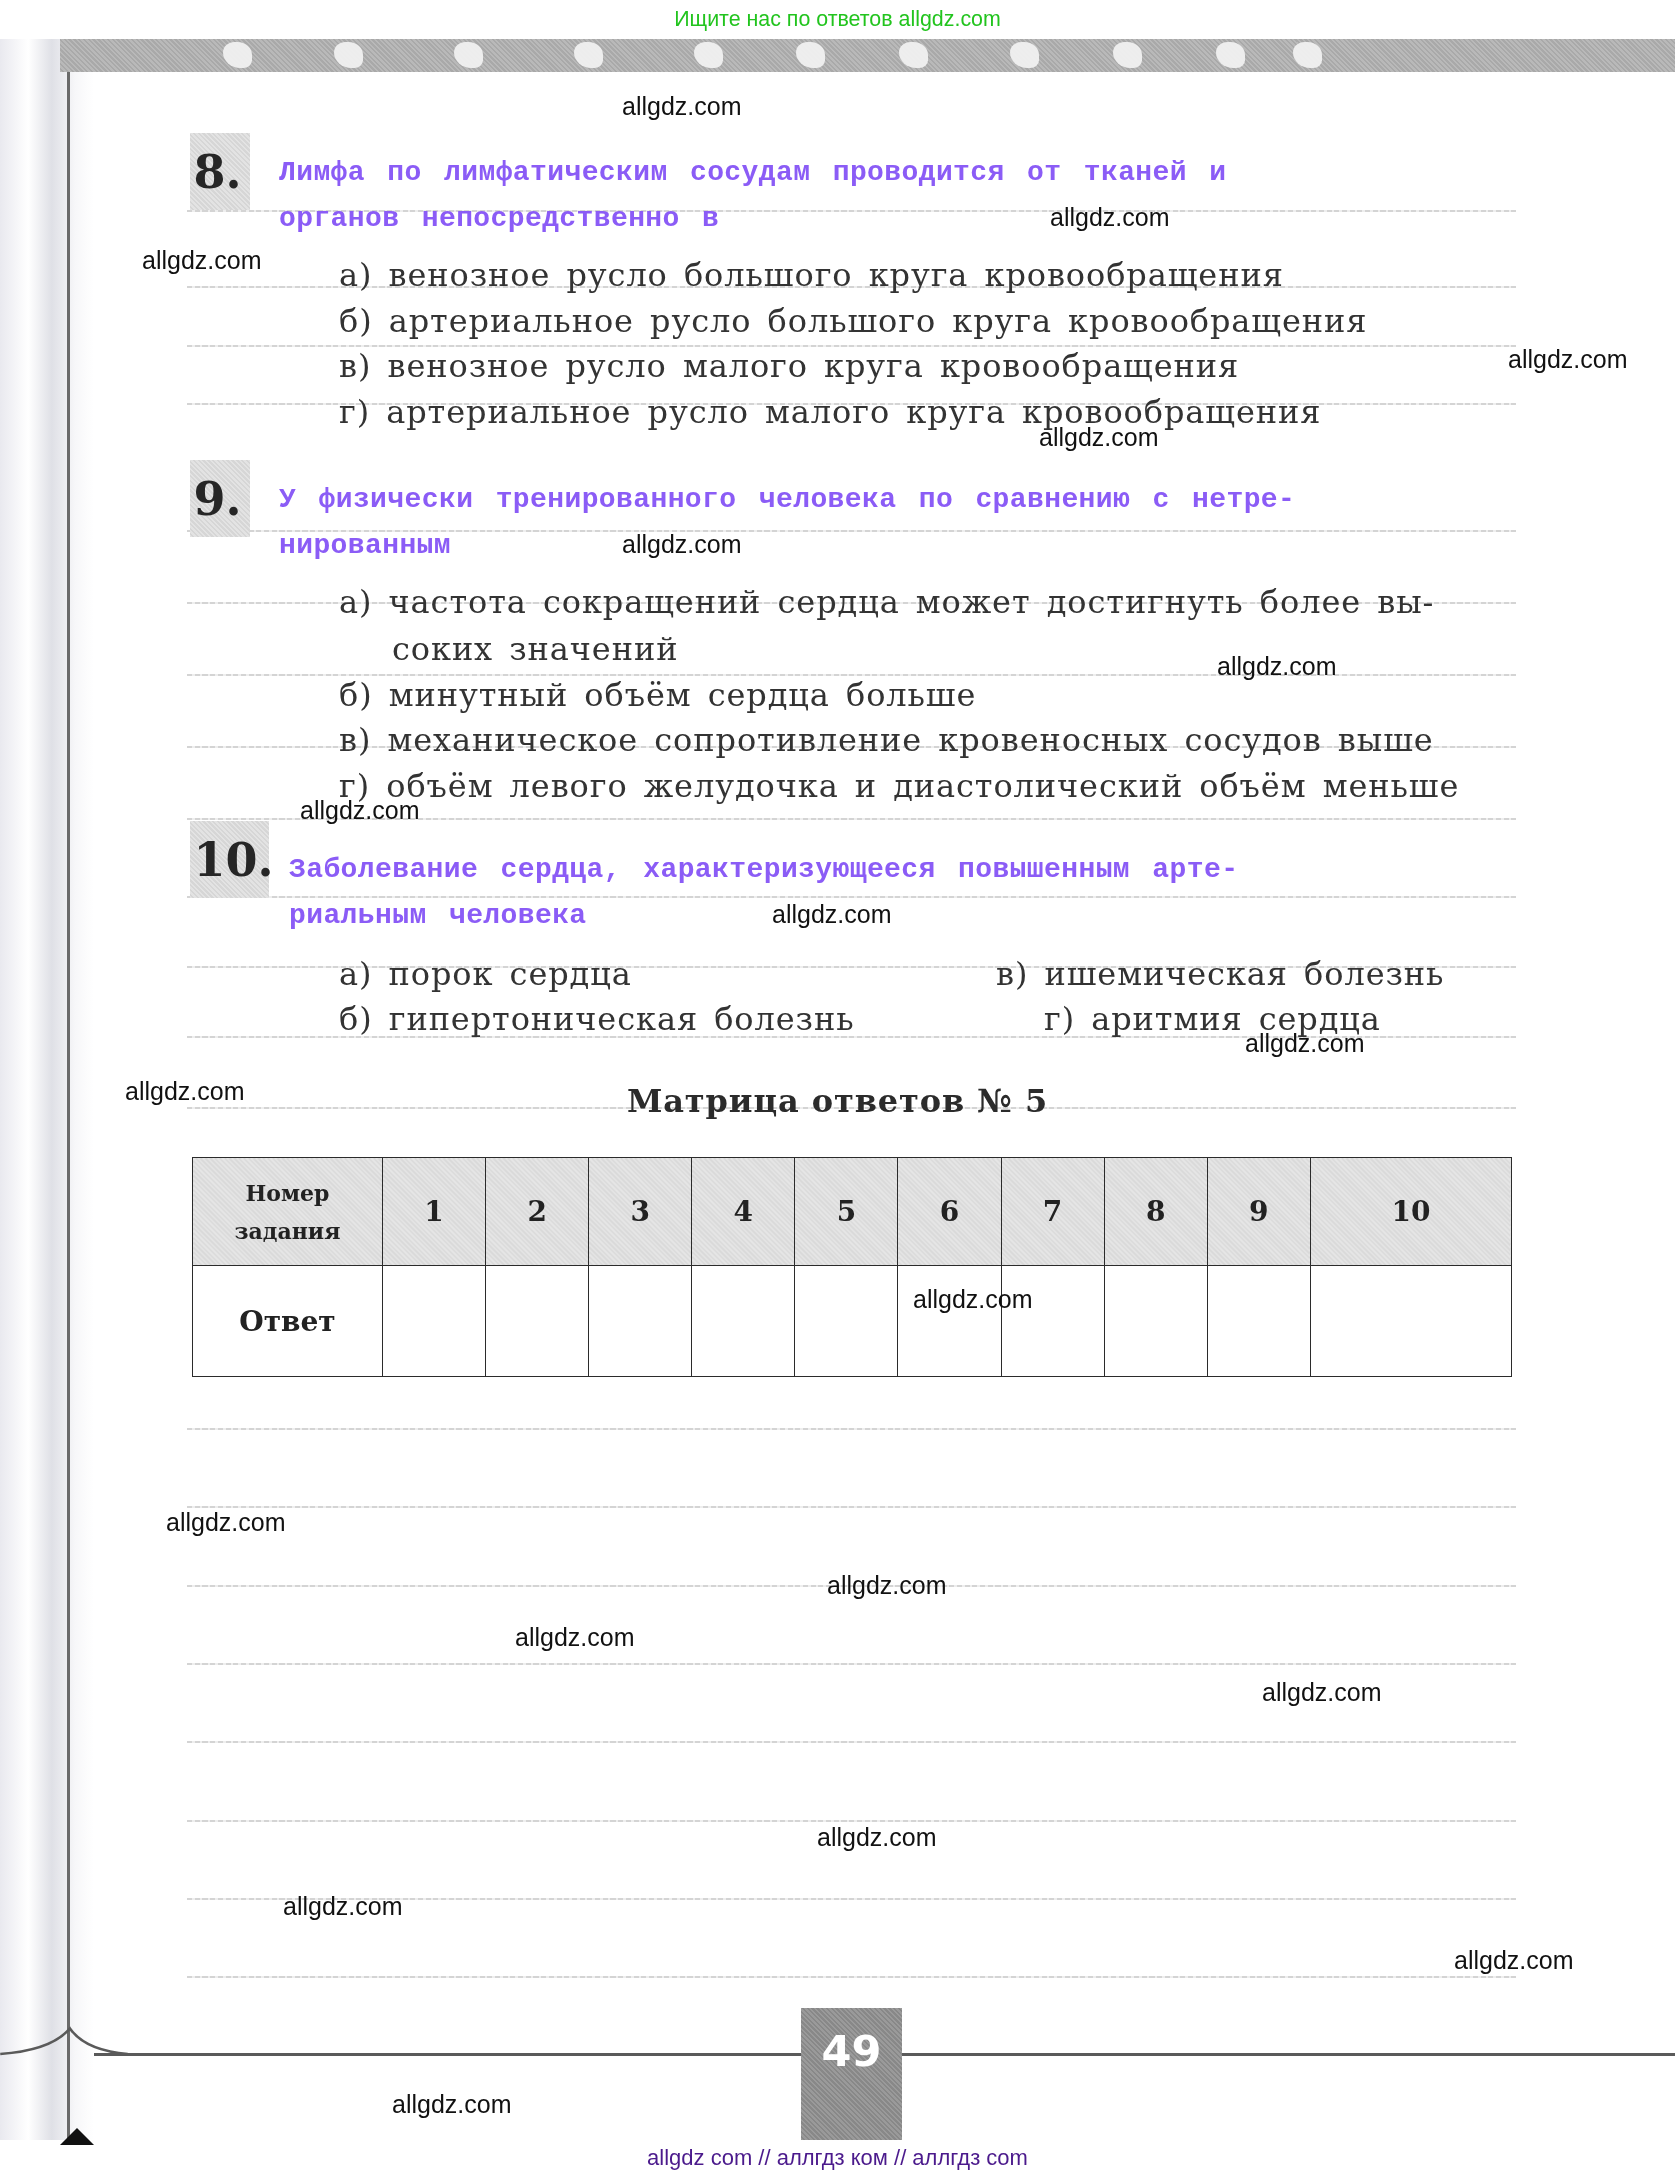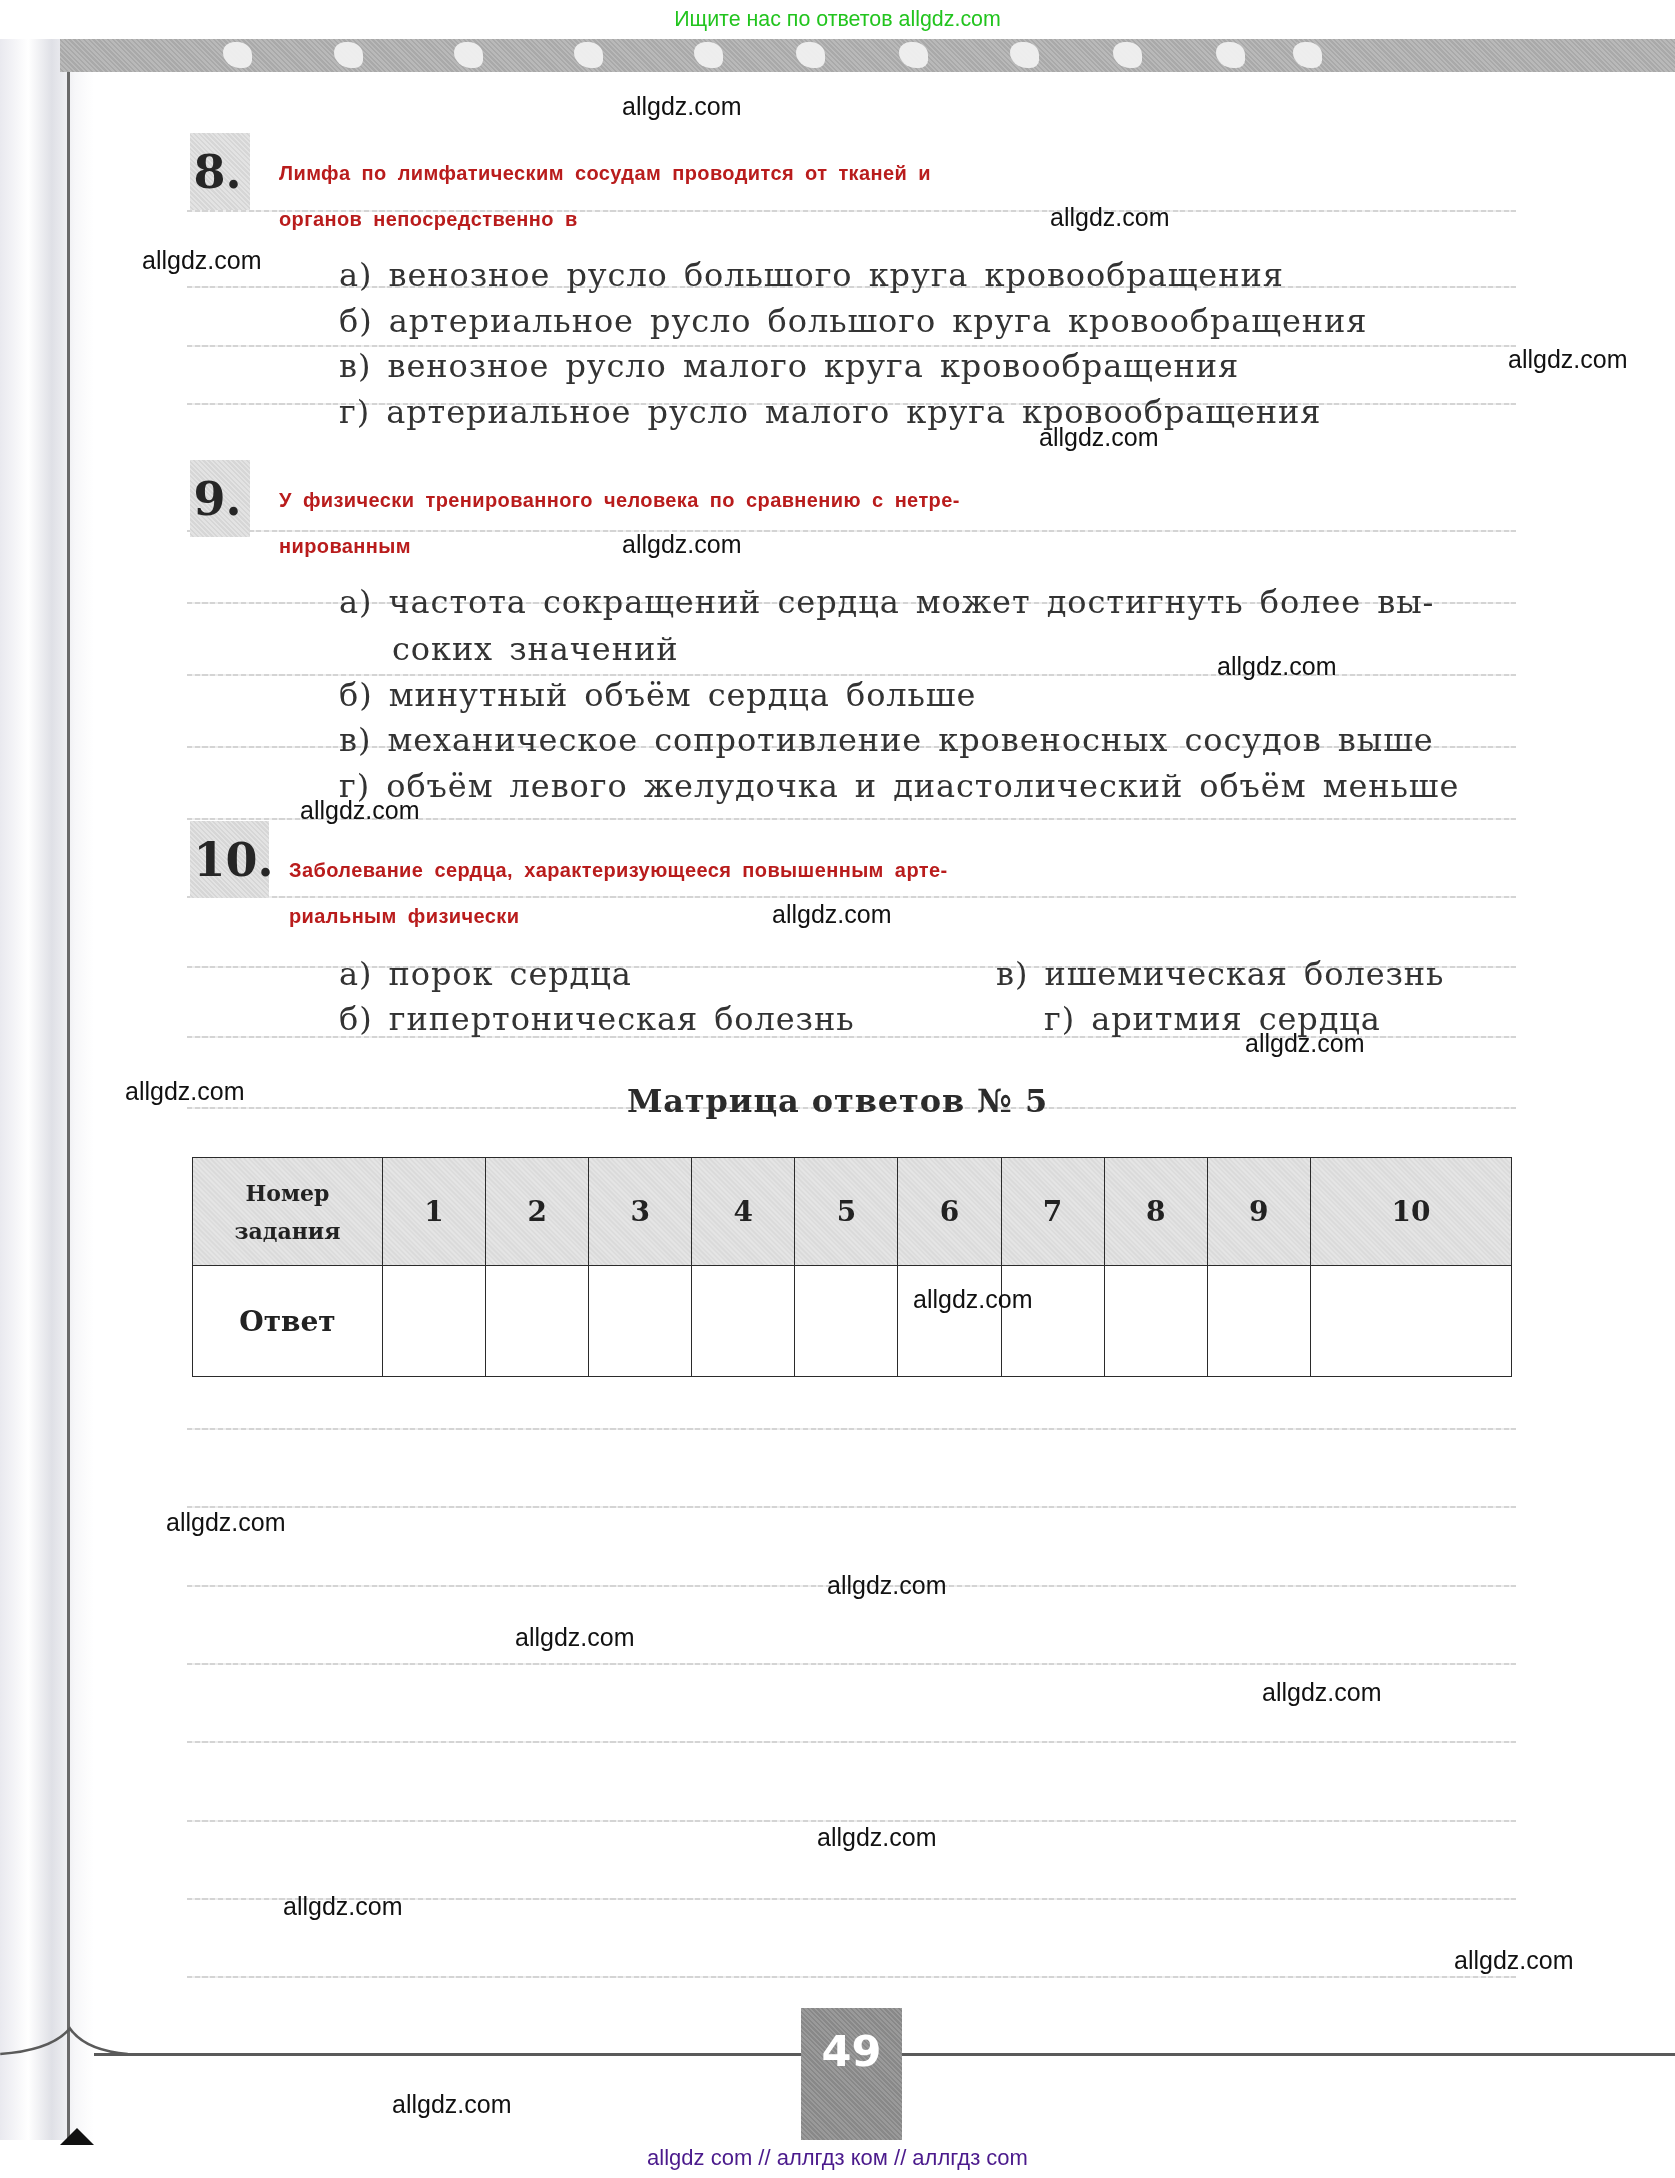--- a/index.html
+++ b/index.html
@@ -35,22 +35,22 @@
   }
 
   .q-num {
     position: absolute; width: 60px; height: 77px;
     background: repeating-linear-gradient(45deg, #e3e3e3 0 1.7px, #d6d6d6 1.7px 3.4px);
     font-family: "DejaVu Serif", serif; font-weight: bold; font-size: 46px; color: #262626;
     padding-left: 3.4px; line-height: 79px;
   }
   .q-num.wide { width: 79px; }
   .q-text {
-    position: absolute; font-family: Liberation Sans, sans-serif; font-weight: bold;
-    font-size: 20px; line-height: 46px; color: #b91c1c; letter-spacing: 0.4px; word-spacing: 5.1px;
+    position: absolute; font-family: Liberation Mono, monospace; font-weight: bold;
+    font-size: 28px; line-height: 46px; color: #8b5cf6; letter-spacing: 0.4px; word-spacing: 5.1px;
   }
   .opt {
     position: absolute; font-family: "DejaVu Serif", serif; font-size: 32px;
     color: #333; letter-spacing: 0.9px; word-spacing: 5.1px; white-space: nowrap;
   }
 
   .matrix-title {
     position: absolute; left: 0; width: 1675px; top: 1043px; text-align: center;
     font-family: "DejaVu Serif", serif; font-weight: bold; font-size: 32px; color: #2b2b2b;
     letter-spacing: 0.9px;
@@ -157,21 +157,21 @@
   </div>
   <div class="opt" style="left:339px; top:544px;"><span>а)</span> <span>частота сокращений сердца может достигнуть более вы-</span></div>
   <div class="opt" style="left:392px; top:591px;">соких значений</div>
   <div class="opt" style="left:339px; top:637px;"><span>б)</span> <span>минутный объём сердца больше</span></div>
   <div class="opt" style="left:339px; top:682px;"><span>в)</span> <span>механическое сопротивление кровеносных сосудов выше</span></div>
   <div class="opt" style="left:339px; top:728px;text-align:right;"><span>г)</span> <span>объём левого желудочка и диастолический объём меньше</span></div>
 
   <div class="q-num wide" style="left:190px; top:782px;">10.</div>
   <div class="q-text" style="left:289px; top:808px;">
     <div>Заболевание сердца, характеризующееся повышенным арте-</div>
-    <div>риальным физически</div>
+    <div>риальным человека</div>
   </div>
   <div class="opt" style="left:339px; top:916px;"><span>а)</span> <span>порок сердца</span></div>
   <div class="opt" style="left:339px; top:961px;"><span>б)</span> <span>гипертоническая болезнь</span></div>
   <div class="opt" style="left:996px; top:916px;"><span>в)</span> <span>ишемическая болезнь</span></div>
   <div class="opt" style="left:1044px; top:961px;"><span>г)</span> <span>аритмия сердца</span></div>
 
   <div class="matrix-title">Матрица ответов № 5</div>
   <table class="matrix">
     <tbody>
         <tr class="head">

